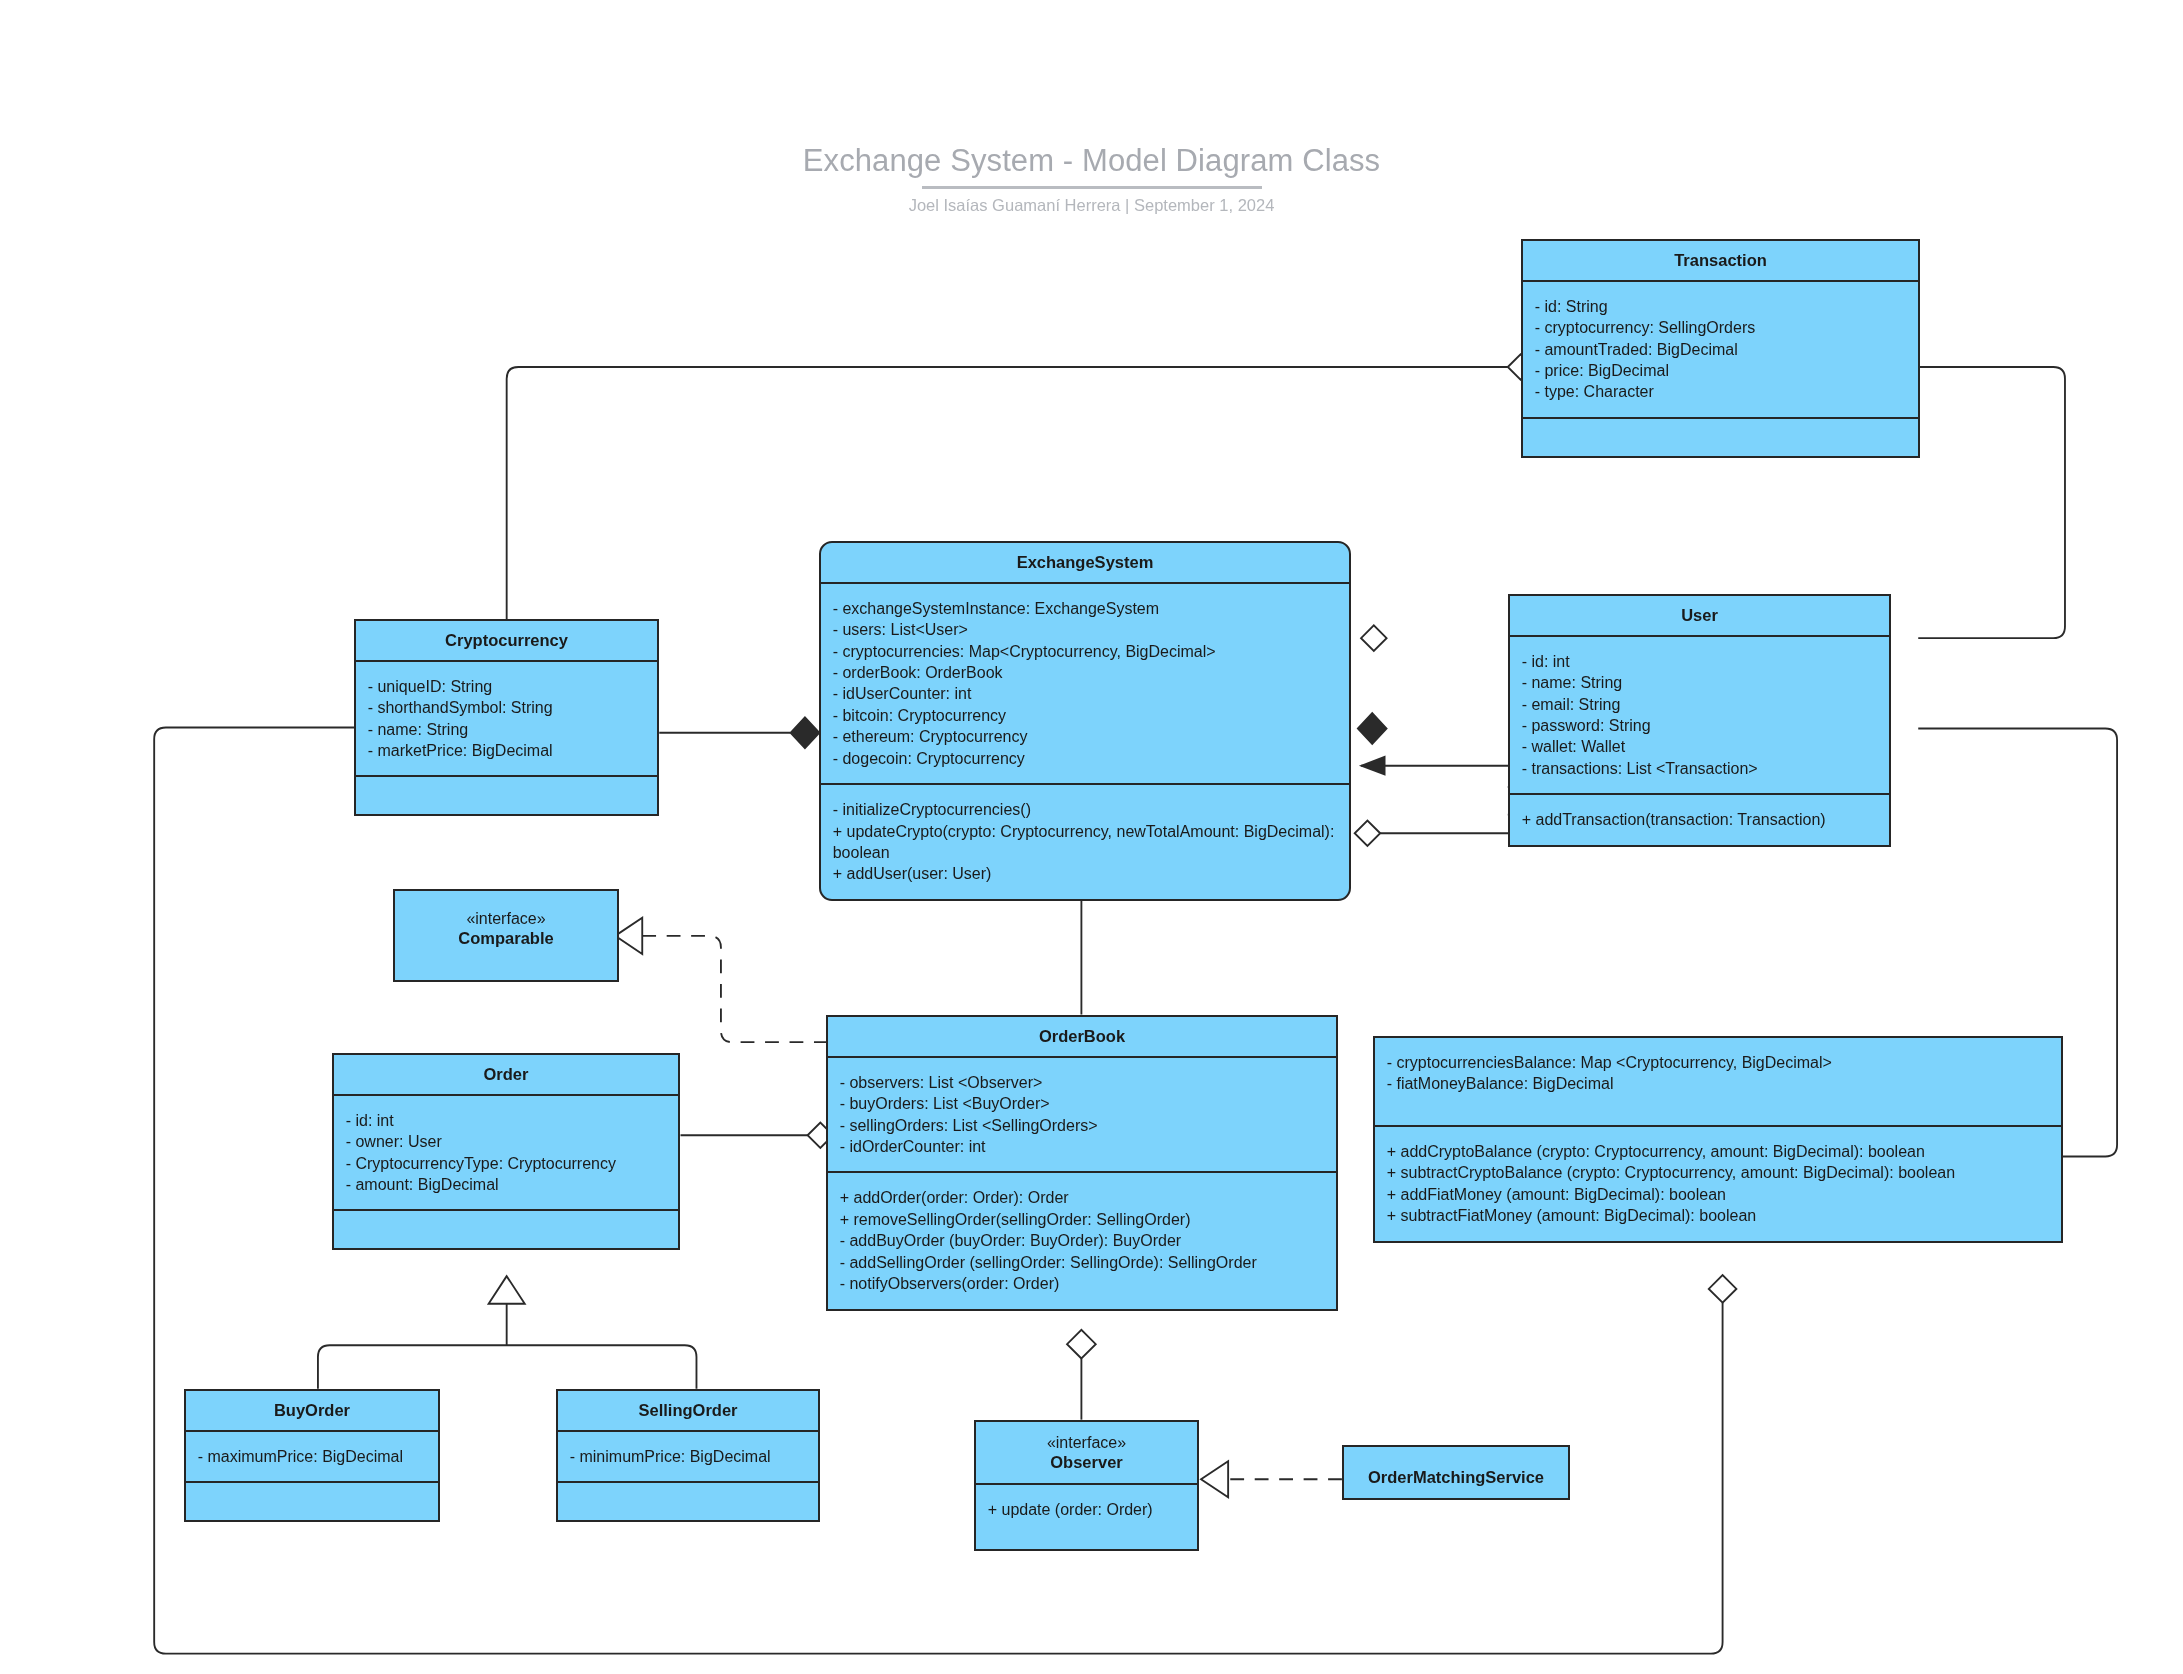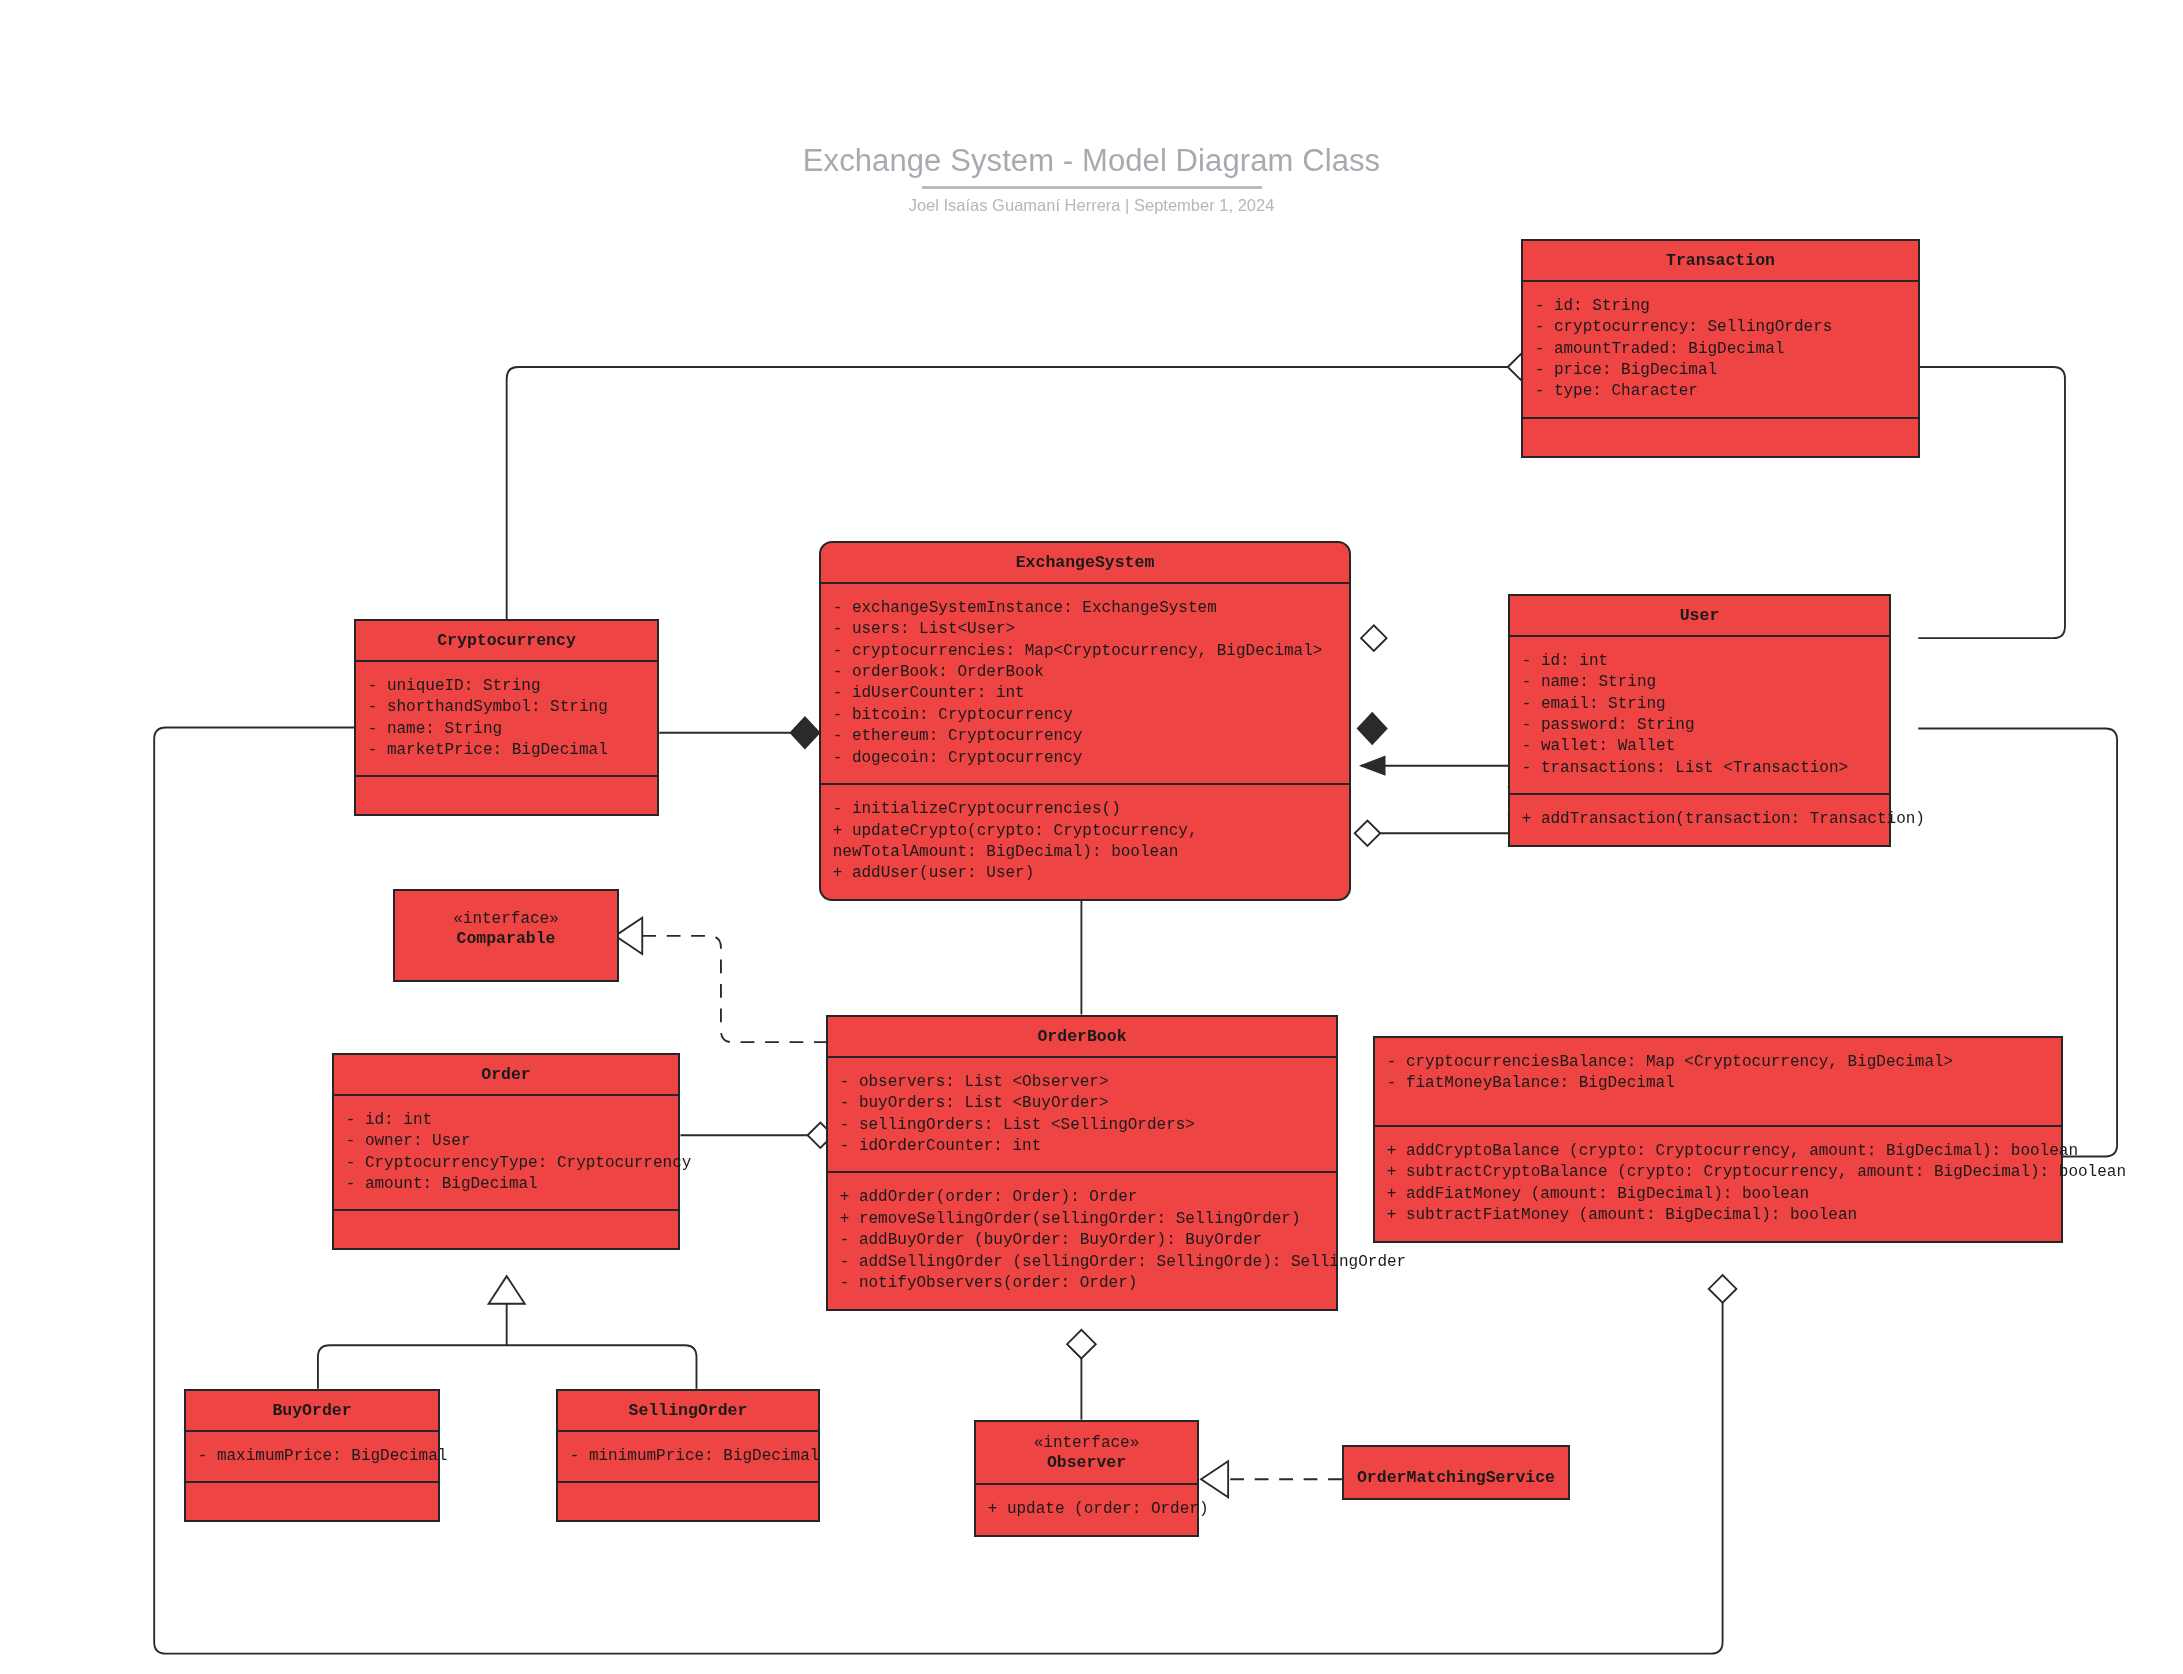--- a/index.html
+++ b/index.html
@@ -20,21 +20,21 @@
   .title-rule{
     width:340px;height:2.7px;background:#b9bcc1;margin:7.4px auto 0 auto;
   }
   .doc-sub{
     margin-top:7.4px;font-size:16.5px;color:#b4b7bc;white-space:nowrap;
   }
 
   
   .uml{
     position:absolute;box-sizing:border-box;
-    background:#ef4444;border:2.1px solid #262626;font-family:Liberation Mono, monospace;
+    background:#7dd3fc;border:2.1px solid #262626;
   }
   .uml .sec{box-sizing:border-box;}
   .uml .sec + .sec{border-top:2.1px solid #262626;}
   .uml .hdr{
     text-align:center;font-weight:bold;font-size:16.5px;
     padding:9.6px 5.3px 9.6px 5.3px;line-height:1.18;
   }
   .uml .hdr .stereo{display:block;font-weight:normal;font-size:16px;}
   .uml .body{
     padding:14px 11.7px 14px 11.7px;font-size:16px;line-height:1.34;
@@ -238,21 +238,21 @@
       <div class="row">- minimumPrice: BigDecimal</div>
     </div>
     <div class="sec body empty"></div>
   </div>
 
   <div class="uml" style="left:974px;top:1420px;width:225px;">
     <div class="sec hdr" style="padding-top:11.7px;padding-bottom:10.6px;">
       <span class="stereo">«interface»</span>
       <span>Observer</span>
     </div>
-    <div class="sec body" style="padding-bottom:15px;">
+    <div class="sec body" style="padding-bottom:29px;">
       <div class="row">+ update (order: Order)</div>
     </div>
   </div>
 
   <div class="uml" style="left:1342px;top:1445px;width:228px;height:55px;">
     <div class="sec hdr" style="padding-top:21px;">OrderMatchingService</div>
   </div>
 
 </div>
 

